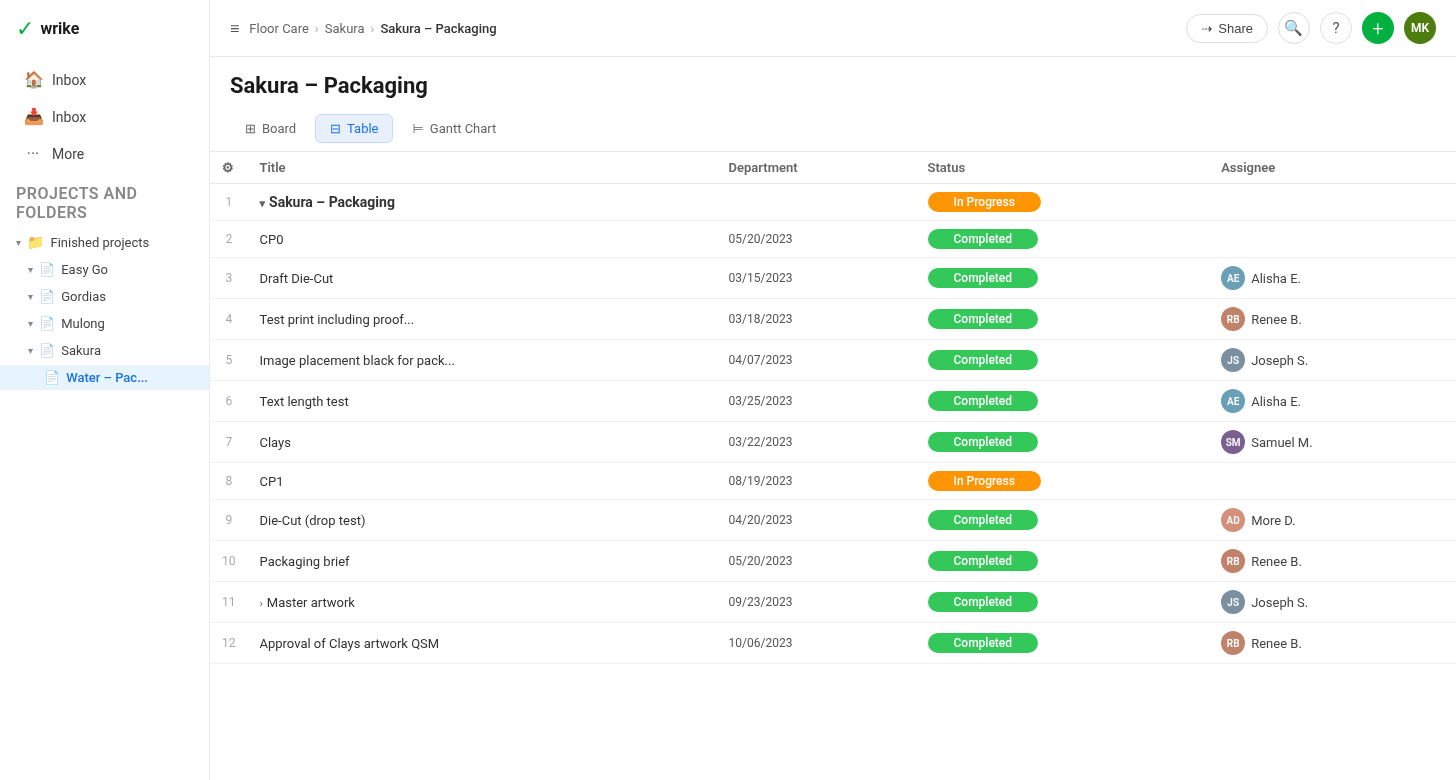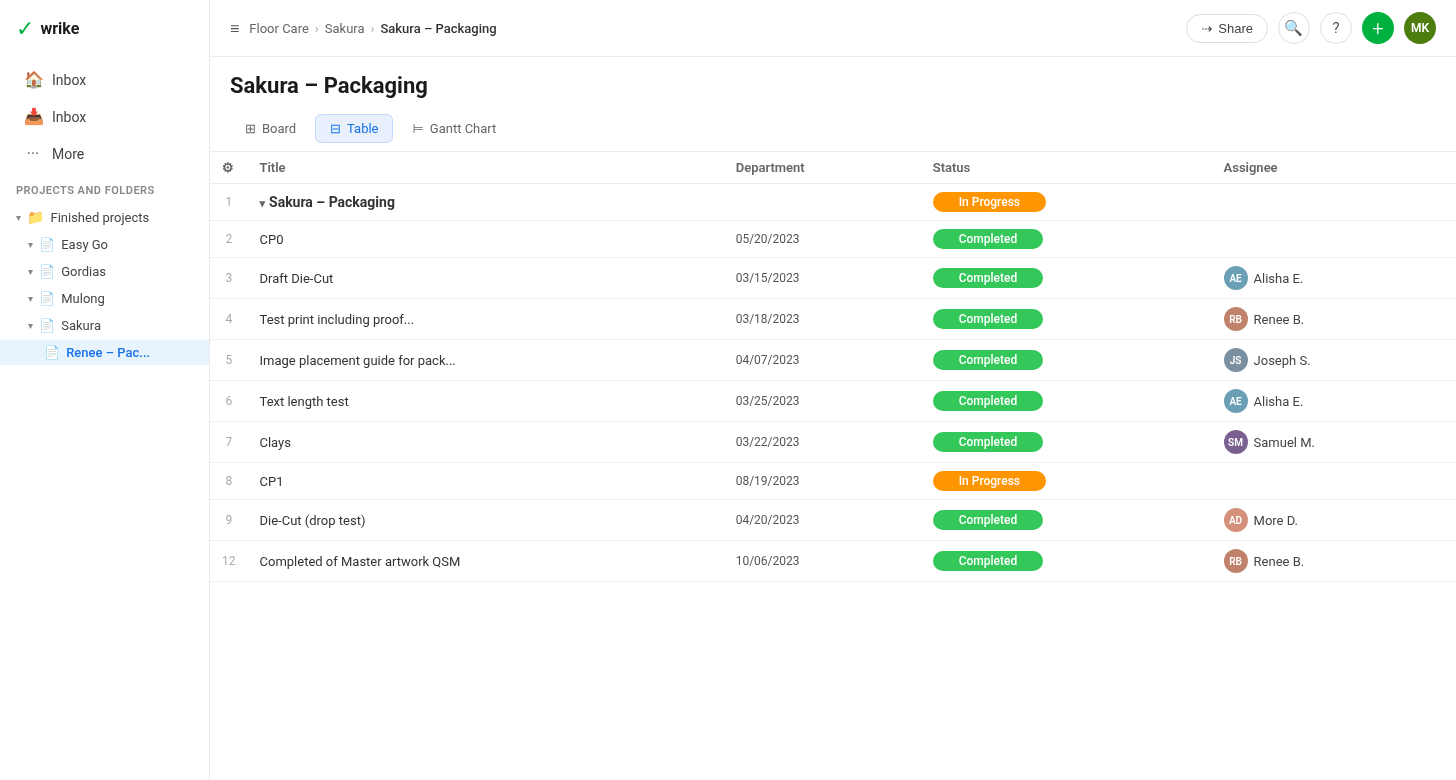--- a/index.html
+++ b/index.html
@@ -52,21 +52,21 @@
     }
 
     .sidebar-nav-icon {
       font-size: 16px;
       color: #666;
       width: 18px;
       text-align: center;
     }
 
     .sidebar-section-title {
-      font-size: 11px;
+      font-size: 16px;
       font-weight: 600;
       color: #888;
       padding: 12px 16px 6px;
       text-transform: uppercase;
       letter-spacing: 0.5px;
     }
 
     .sidebar-tree-item {
       display: flex;
       align-items: center;
@@ -438,21 +438,21 @@
   </div>
 
   <div class="sidebar-tree-item indent-1">
     <span class="chevron">▾</span>
     <span class="doc-icon">📄</span>
     <span>Sakura</span>
   </div>
 
   <div class="sidebar-tree-item indent-2 active">
     <span class="doc-icon">📄</span>
-    <span>Renee – Pac...</span>
+    <span>Water – Pac...</span>
   </div>
 </div>
 
 <div class="main-content">
 
   <div class="topbar">
     <div style="display:flex;align-items:center;gap:10px;">
       <span class="hamburger-icon">≡</span>
       <div class="breadcrumb">
         <span class="breadcrumb-item">Floor Care</span>
@@ -546,21 +546,21 @@
             <td><span class="status-badge status-completed">Completed</span></td>
             <td>
               <div class="assignee-cell">
                 <div class="assignee-avatar" style="background-color: rgb(192, 130, 106);">RB</div>
                 <span>Renee B.</span>
               </div>
             </td>
           </tr>
           <tr>
             <td class="row-num">5</td>
-            <td><span class="task-name">Image placement guide for pack...</span></td>
+            <td><span class="task-name">Image placement black for pack...</span></td>
             <td class="dept-cell">04/07/2023</td>
             <td><span class="status-badge status-completed">Completed</span></td>
             <td>
               <div class="assignee-cell">
                 <div class="assignee-avatar" style="background-color: rgb(122, 143, 160);">JS</div>
                 <span>Joseph S.</span>
               </div>
             </td>
           </tr>
           <tr>
@@ -600,22 +600,46 @@
             <td class="dept-cell">04/20/2023</td>
             <td><span class="status-badge status-completed">Completed</span></td>
             <td>
               <div class="assignee-cell">
                 <div class="assignee-avatar" style="background-color: rgb(212, 144, 122);">AD</div>
                 <span>More D.</span>
               </div>
             </td>
           </tr>
           <tr>
+            <td class="row-num">10</td>
+            <td><span class="task-name">Packaging brief</span></td>
+            <td class="dept-cell">05/20/2023</td>
+            <td><span class="status-badge status-completed">Completed</span></td>
+            <td>
+              <div class="assignee-cell">
+                <div class="assignee-avatar" style="background-color: rgb(192, 130, 106);">RB</div>
+                <span>Renee B.</span>
+              </div>
+            </td>
+          </tr>
+          <tr>
+            <td class="row-num">11</td>
+            <td><span class="task-name"><span class="expand-icon">›</span>Master artwork</span></td>
+            <td class="dept-cell">09/23/2023</td>
+            <td><span class="status-badge status-completed">Completed</span></td>
+            <td>
+              <div class="assignee-cell">
+                <div class="assignee-avatar" style="background-color: rgb(122, 143, 160);">JS</div>
+                <span>Joseph S.</span>
+              </div>
+            </td>
+          </tr>
+          <tr>
             <td class="row-num">12</td>
-            <td><span class="task-name">Completed of Master artwork QSM</span></td>
+            <td><span class="task-name">Approval of Clays artwork QSM</span></td>
             <td class="dept-cell">10/06/2023</td>
             <td><span class="status-badge status-completed">Completed</span></td>
             <td>
               <div class="assignee-cell">
                 <div class="assignee-avatar" style="background-color: rgb(192, 130, 106);">RB</div>
                 <span>Renee B.</span>
               </div>
             </td>
           </tr>
         </tbody>

